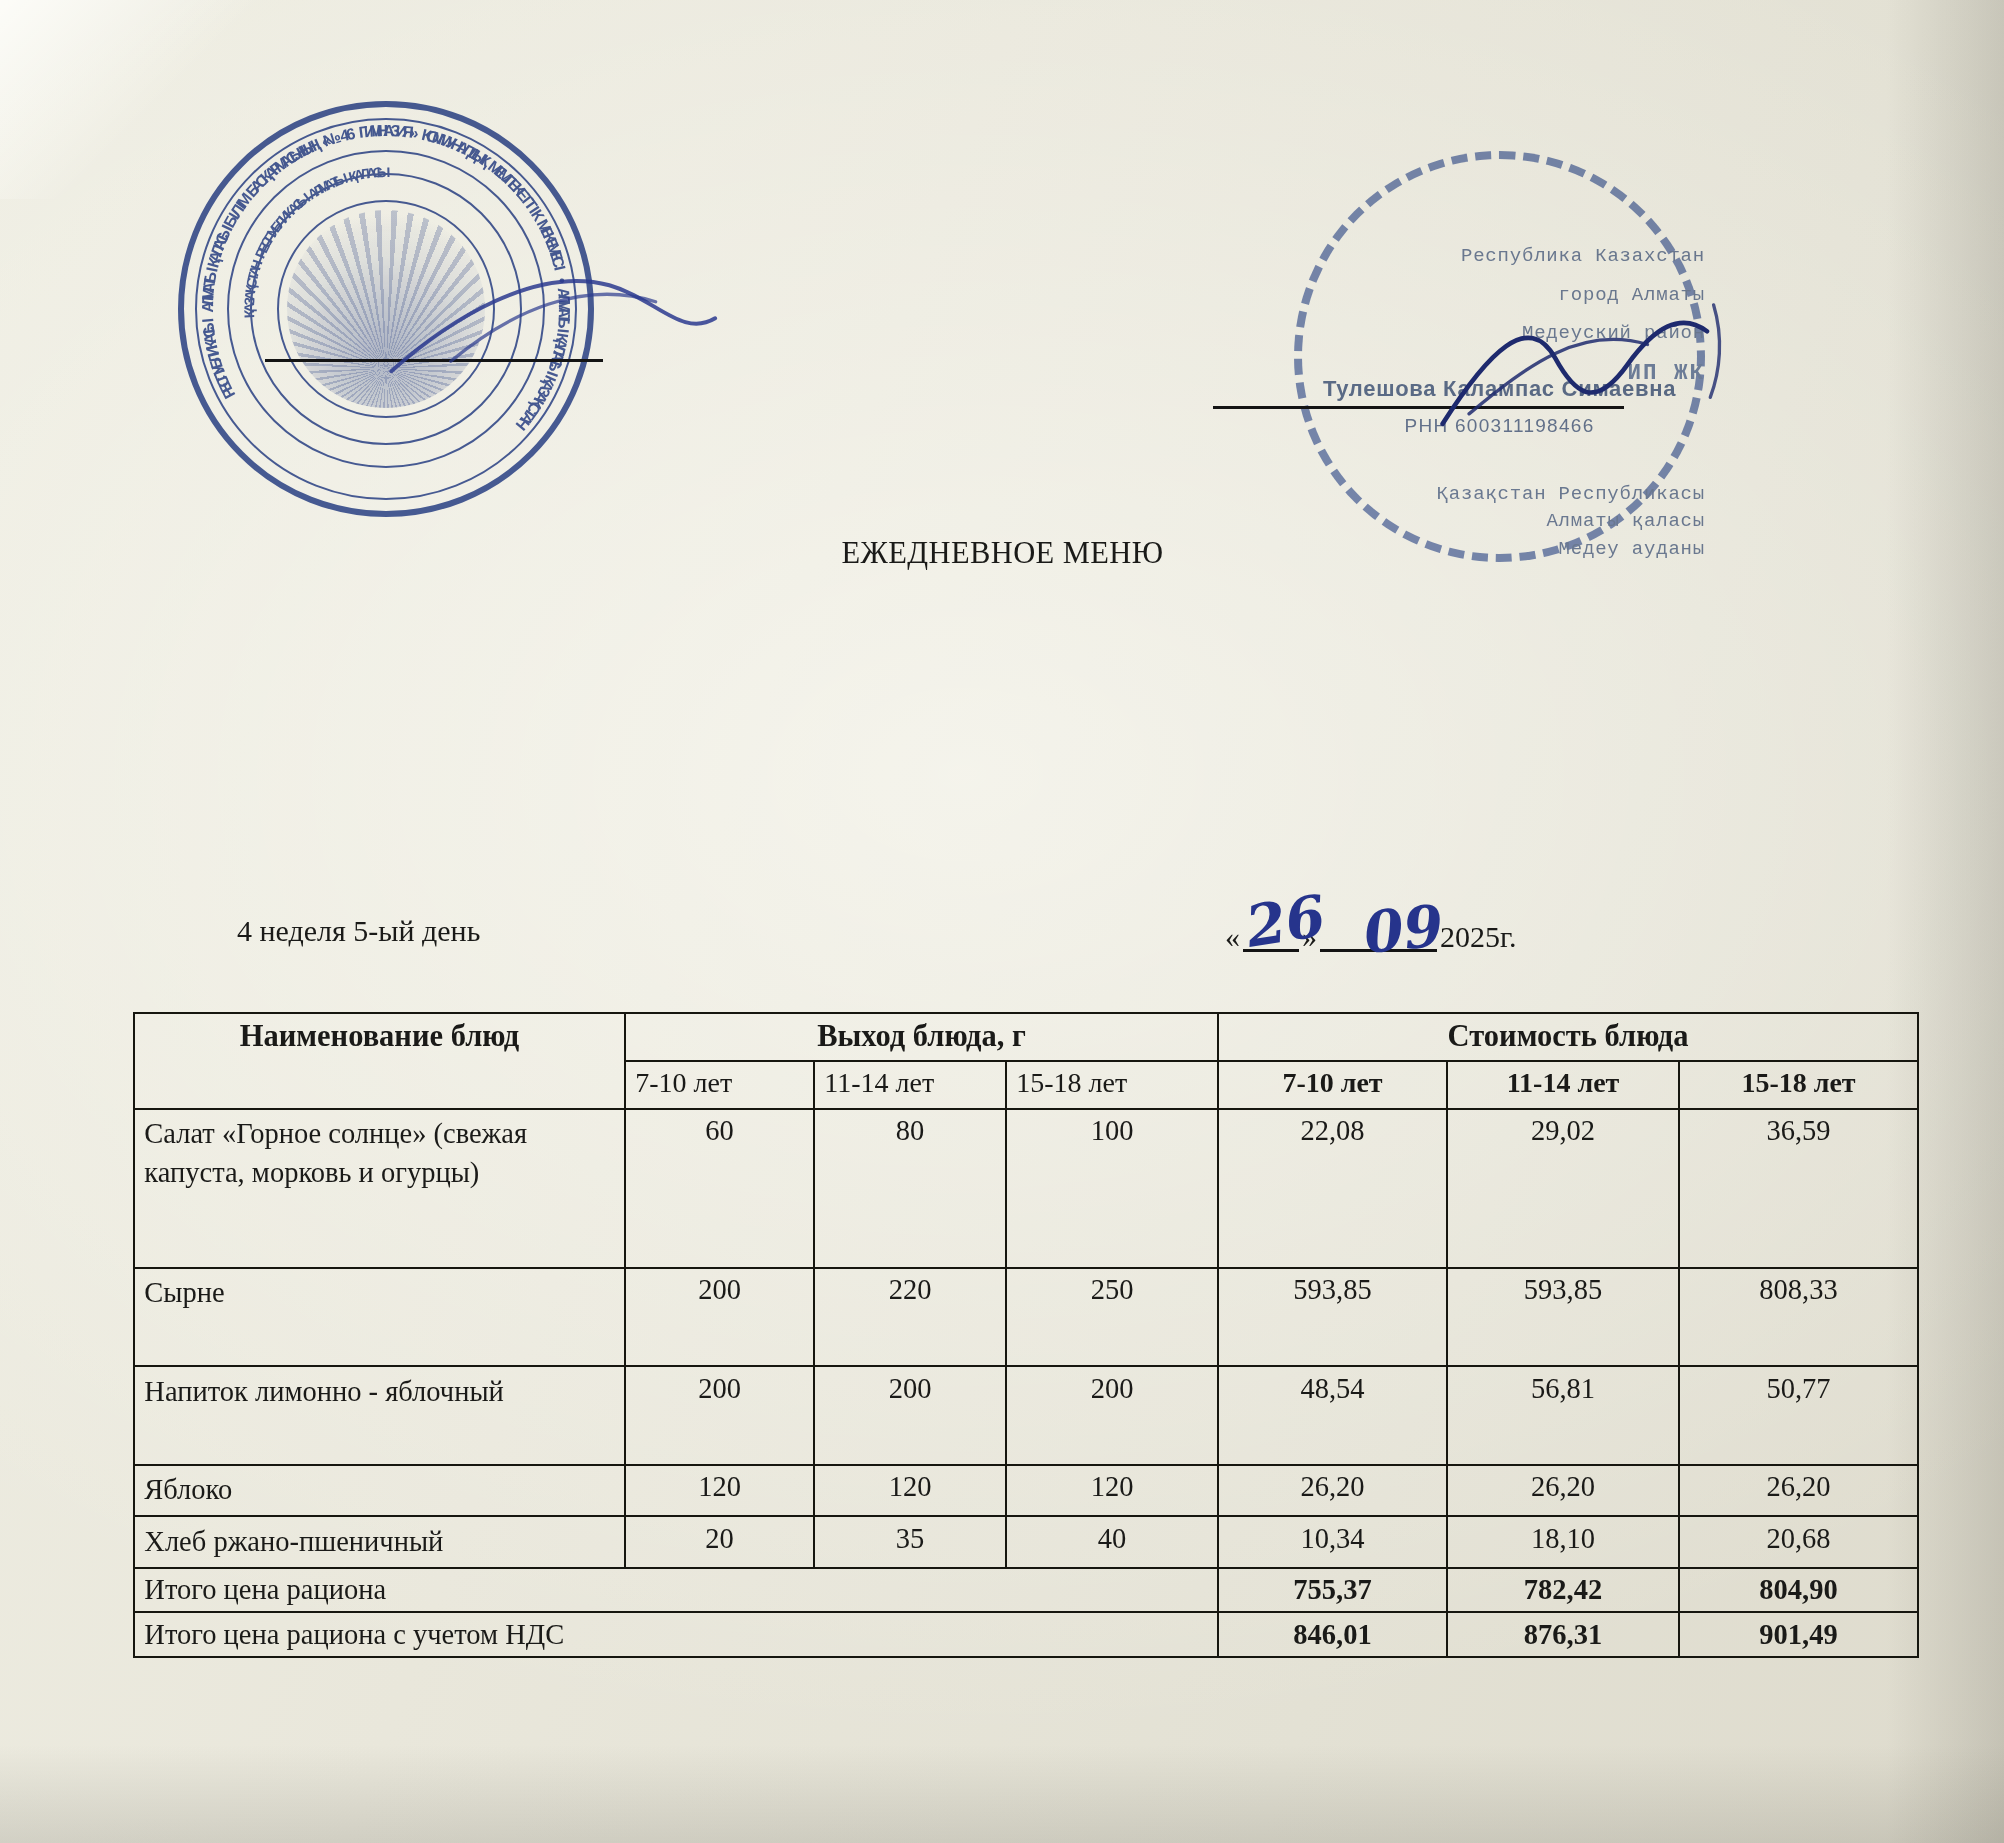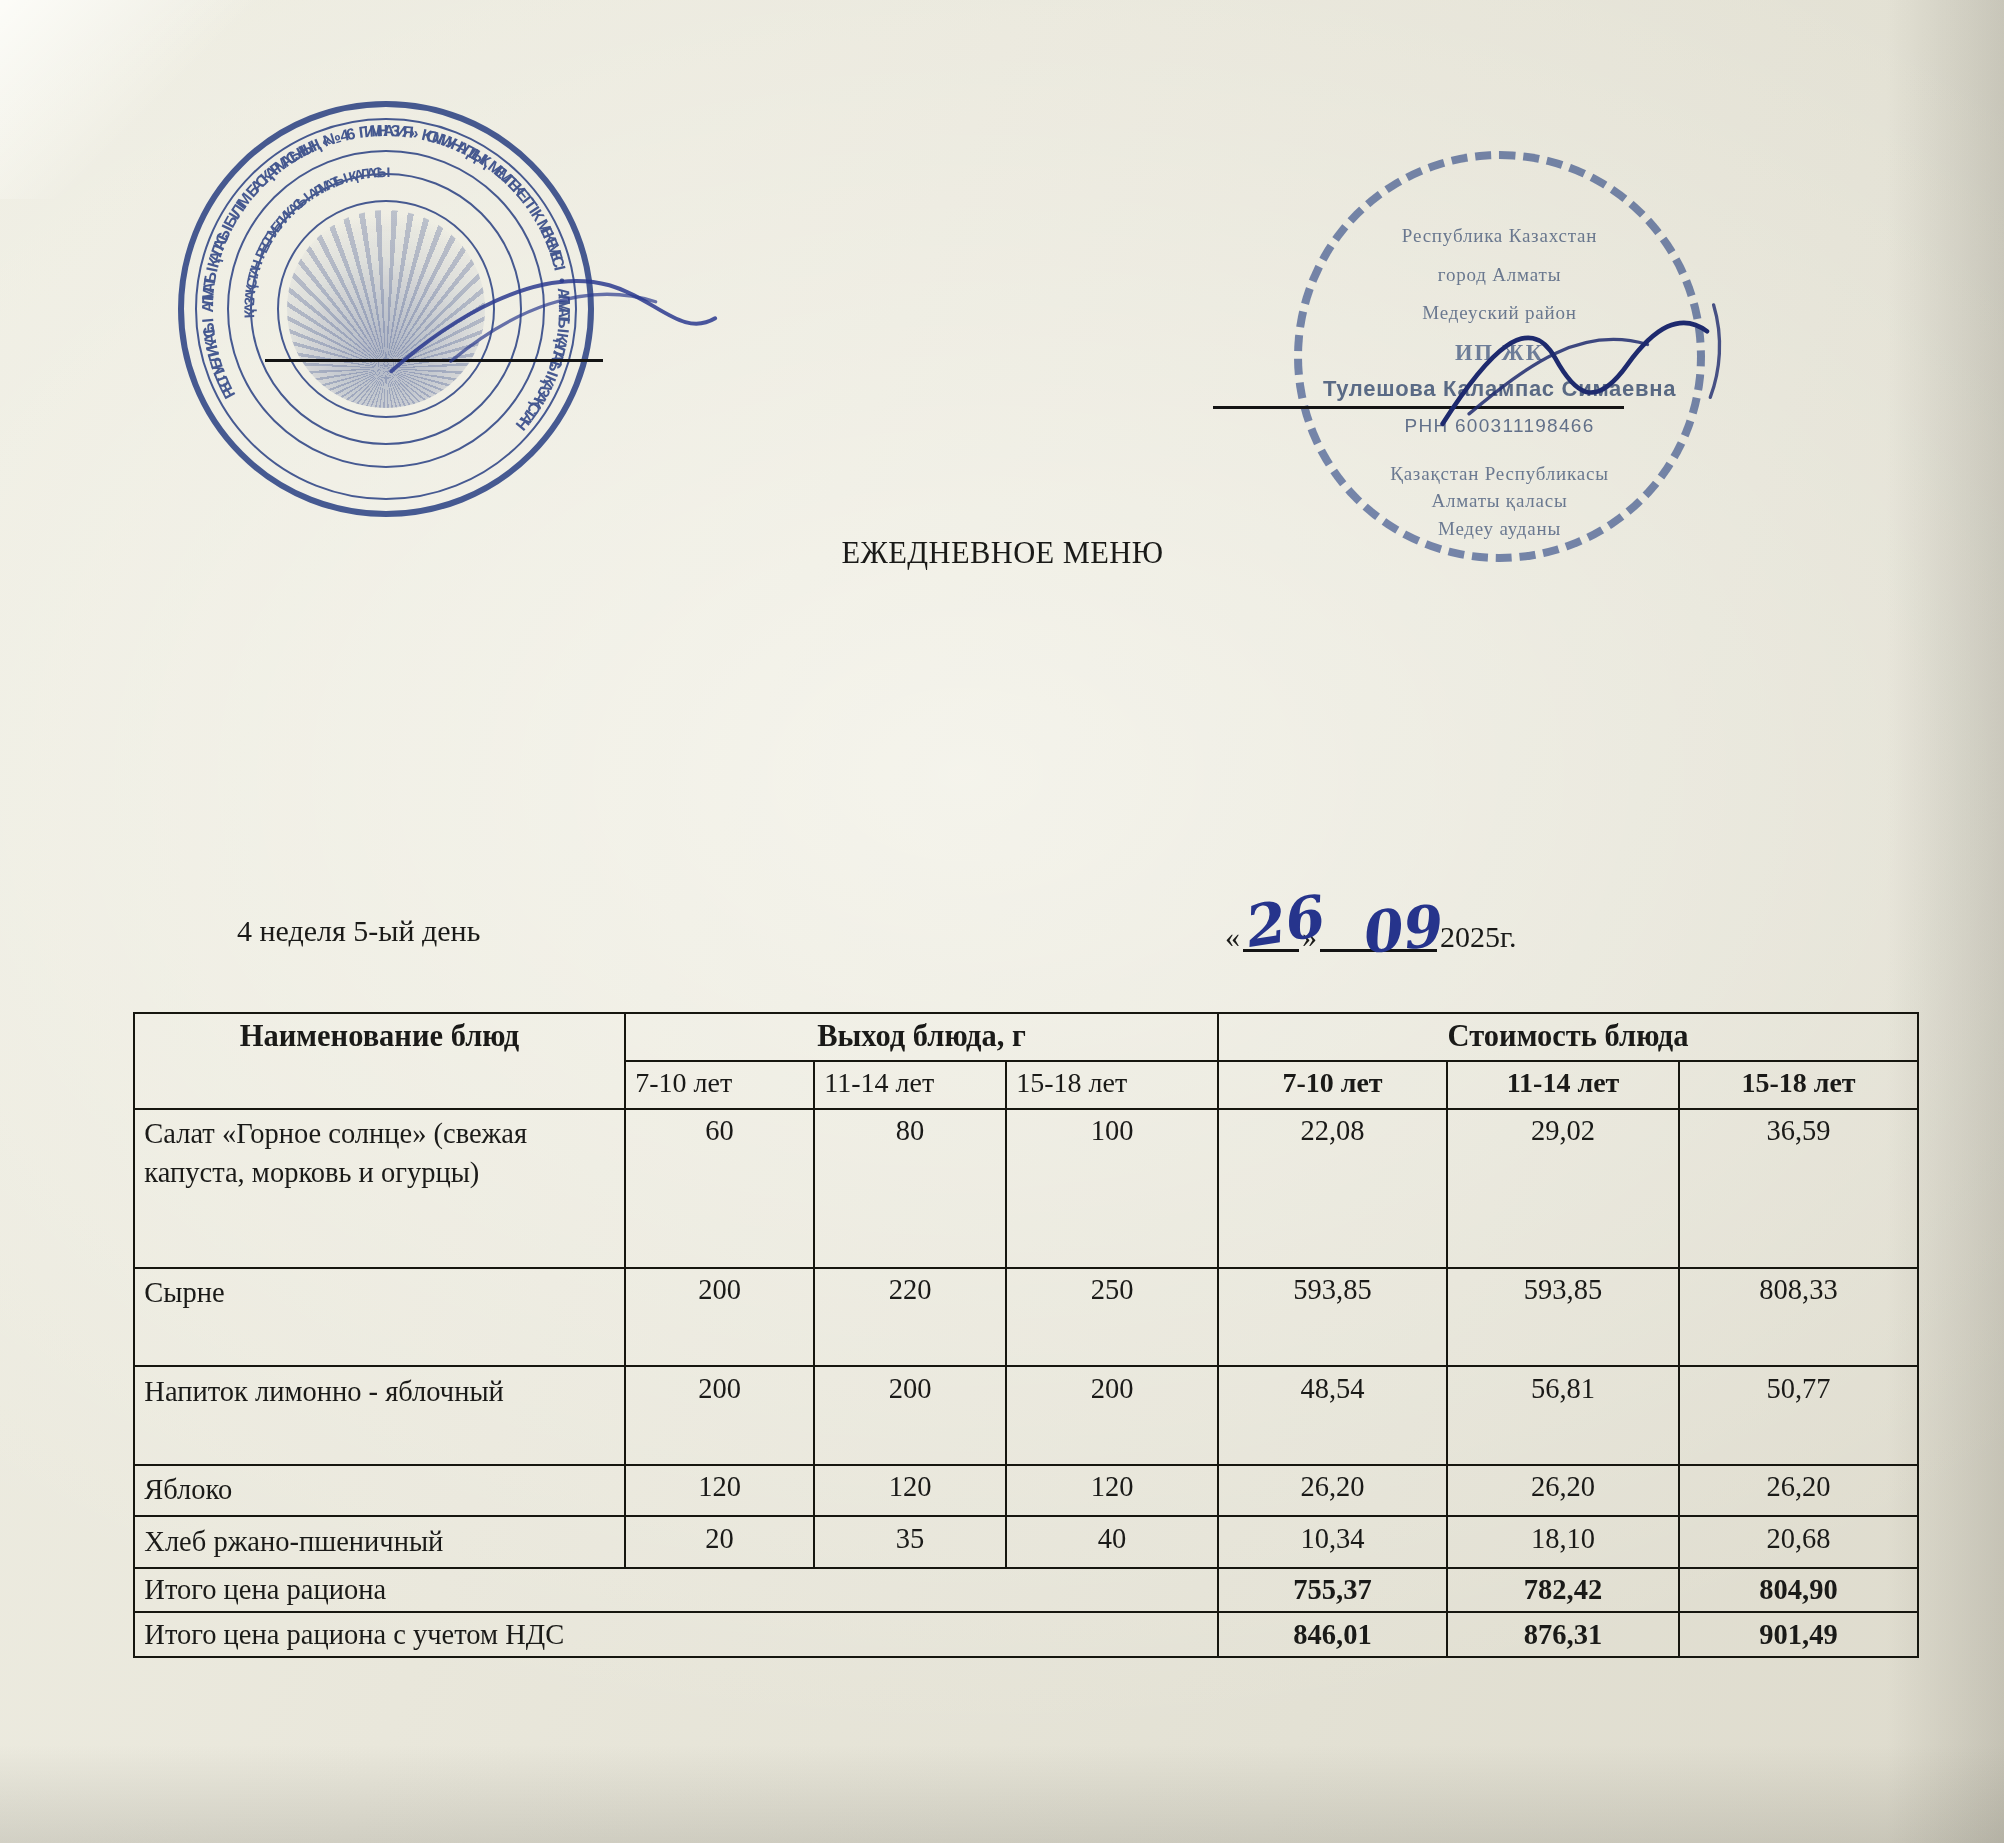--- a/index.html
+++ b/index.html
@@ -108,24 +108,25 @@
     left: 50%; top: 50%;
     font-size: 15.2px;
     font-weight: 700;
     color: #3a5199;
     transform-origin: 0 0;
     white-space: pre;
   }
   .stamp-center-text {
     position: absolute;
     left: 0; right: 0;
-    text-align: center;
-    font-family: Liberation Serif, serif;
+    text-align: right;
+    font-family: Liberation Mono, monospace;
     color: #5f7298;
     letter-spacing: 0.8px;
+    margin-top: 20px;
   }
   .rnn-line {
     position: absolute;
     left: 0; right: 0;
     text-align: center;
     font-family: "Liberation Sans", "DejaVu Sans", sans-serif;
     color: #55688f;
     font-size: 19px;
     letter-spacing: 1.3px;
   }

